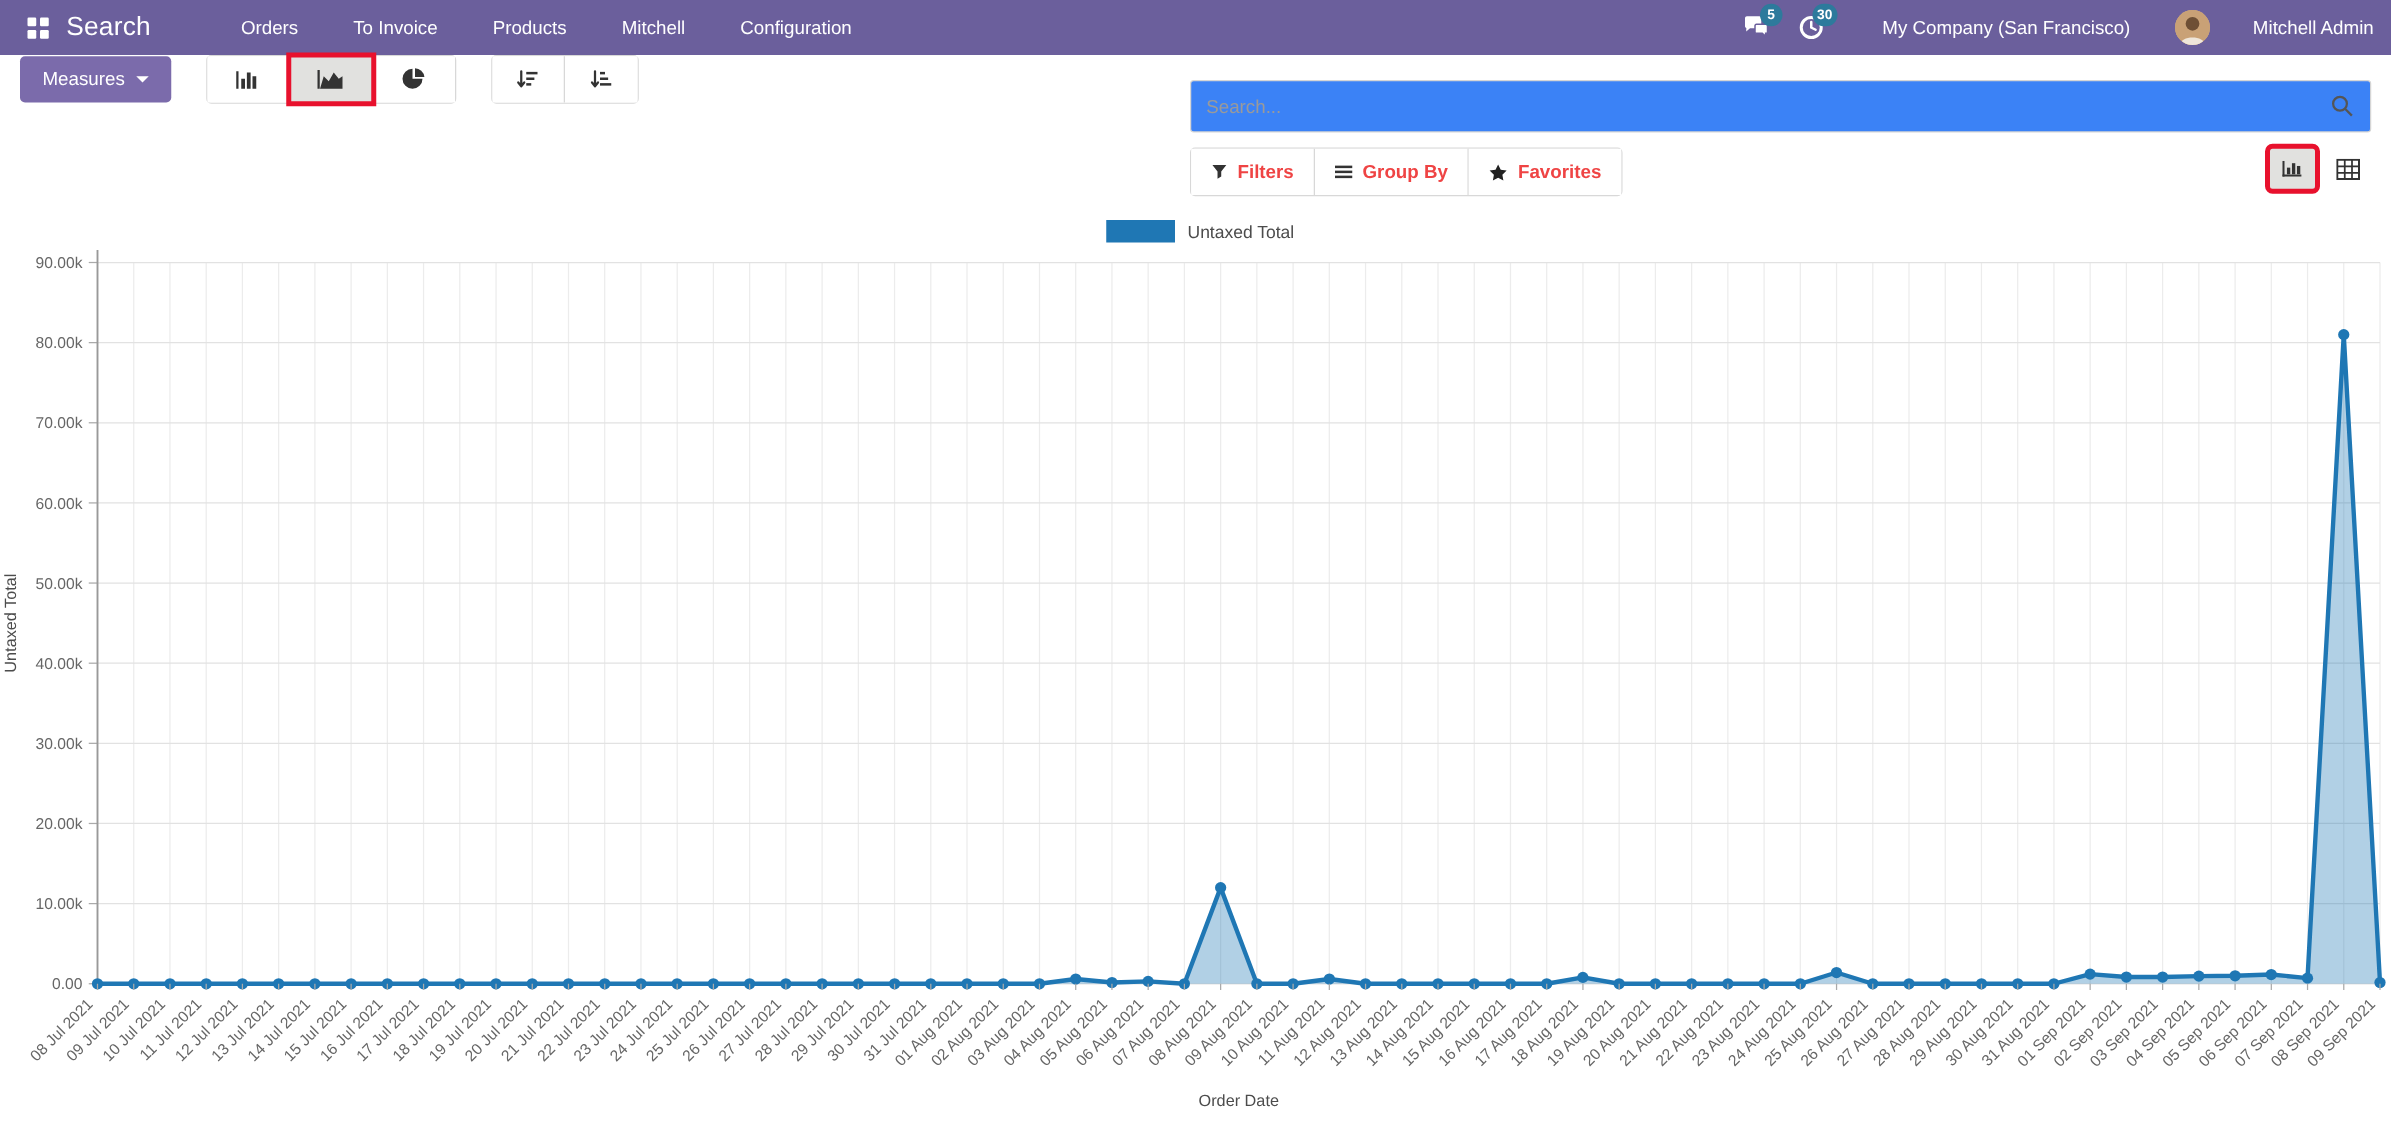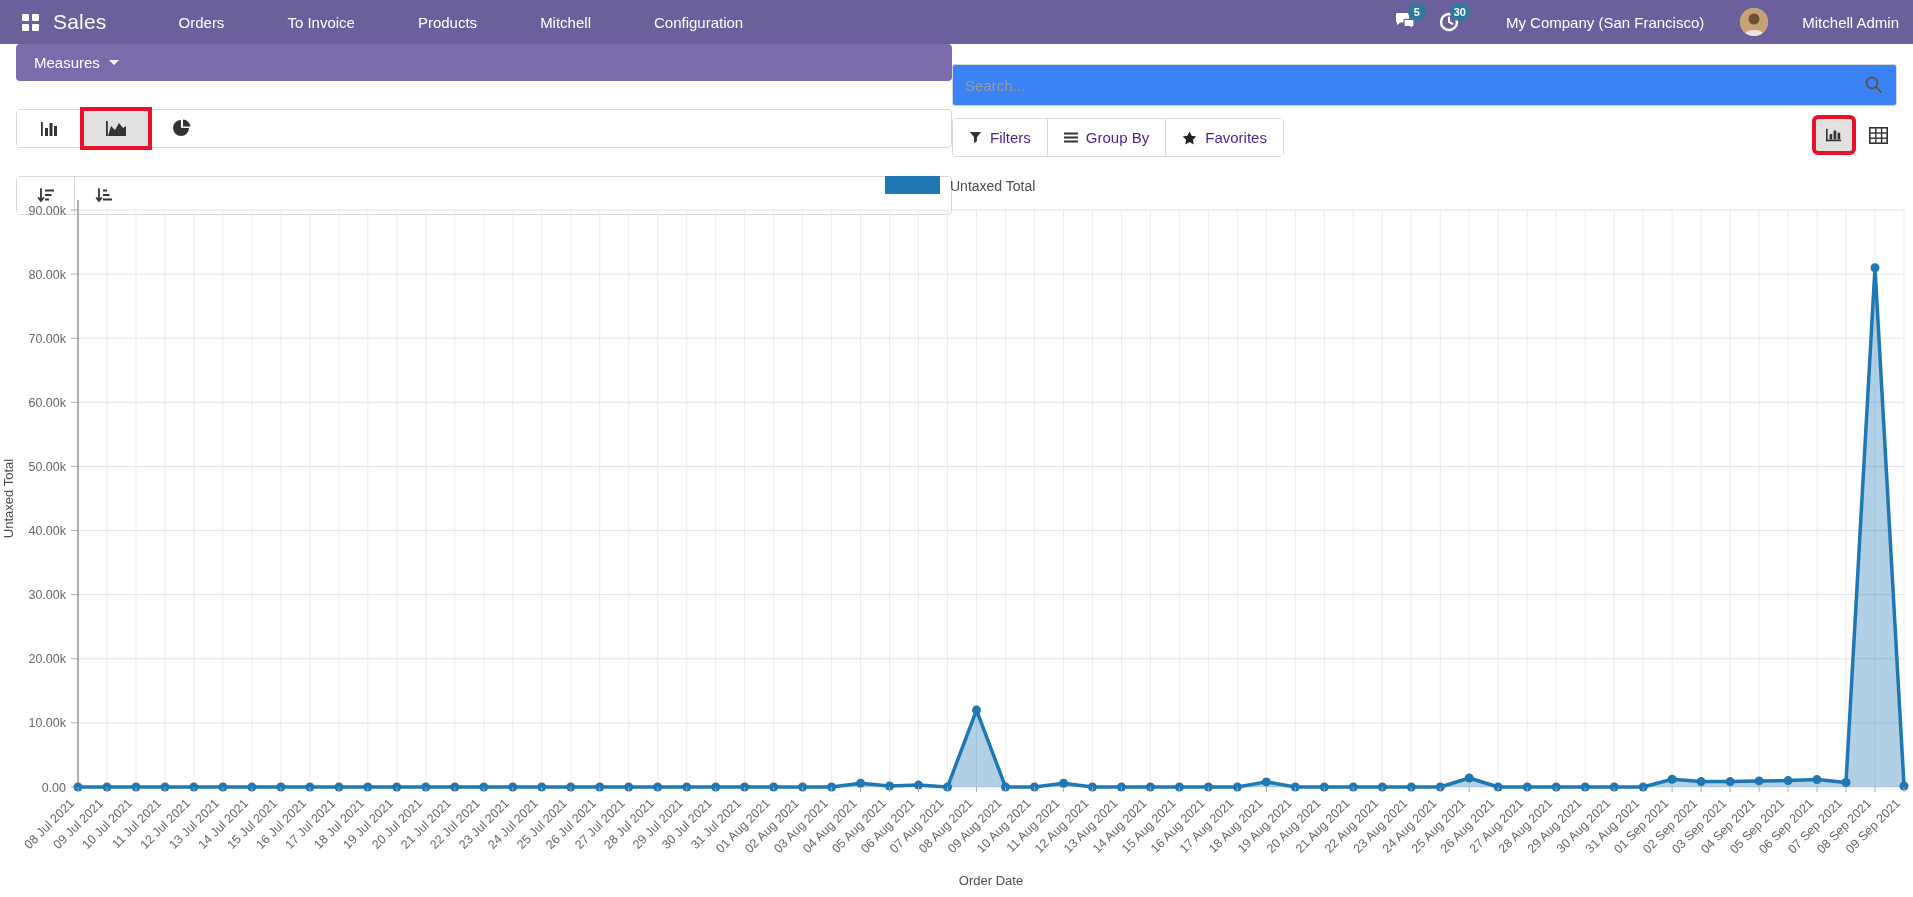--- a/index.html
+++ b/index.html
@@ -6,39 +6,39 @@
   html,body { width:1913px; height:897px; overflow:hidden; background:#fff;
     font-family:"Liberation Sans", sans-serif; }
 
   
   .topnav { height:44px; background:#6b5f9c; display:flex; align-items:center;
     color:#fff; padding:0 14px; }
   .apps-icon { width:17px; height:17px; display:grid;
     grid-template-columns:7px 7px; grid-template-rows:7px 7px; gap:3px; margin:0 14px 0 8px; cursor:pointer;}
   .apps-icon span { background:#fff; border-radius:1px; }
   .brand { font-size:21px; font-weight:500; letter-spacing:.2px; margin-right:50px; }
-  .navitems { display:flex; gap:19px; }
+  .navitems { display:flex; gap:0; }
   .navitem { font-size:15px; padding:12px 22px; cursor:pointer; }
   .nav-right { margin-left:auto; display:flex; align-items:center; gap:10px; }
   .systray-btn { position:relative; width:34px; height:34px; display:flex;
     align-items:center; justify-content:center; cursor:pointer; }
   .badge { position:absolute; top:-2px; right:-4px; min-width:18px; height:18px;
     border-radius:9px; background:#2d7a9c; color:#fff; font-size:11px; font-weight:bold;
     display:flex; align-items:center; justify-content:center; padding:0 4px; }
   .company { font-size:15px; margin:0 26px 0 30px; cursor:pointer; }
   .avatar { width:28px; height:28px; border-radius:50%; overflow:hidden; background:#caa98a;
     display:flex; align-items:flex-end; justify-content:center; }
   .username { font-size:15px; margin-left:24px; cursor:pointer; }
 
   
   .control-panel { display:flex; padding:0 16px; background:#fff; }
   .cp-left { flex:1 1 auto; }
   .cp-right { width:945px; flex:0 0 auto; padding-top:20px; }
   .page-title { font-size:22px; color:#45434e; margin:20px 0 14px 0; }
-  .btn-row { display:flex; gap:28px; margin-bottom:14px;flex-direction:column; }
+  .btn-row { display:flex; align-items:center; gap:28px; margin-bottom:14px; }
   .btn-measures { background:#7b6bab; color:#fff; border:none; border-radius:4px;
     height:37px; padding:0 18px; font-size:15px; cursor:pointer; display:flex;
     align-items:center; gap:9px; font-family:inherit; }
   .caret-down { width:0; height:0; border-left:5px solid transparent;
     border-right:5px solid transparent; border-top:5px solid #fff; }
   .btn-group { display:flex; border:1px solid #d8d8d8; border-radius:4px; background:#fff; }
   .icon-btn { width:66px; height:37px; background:#fff; border:none; cursor:pointer;
     display:flex; align-items:center; justify-content:center; border-right:1px solid #d8d8d8; }
   .btn-group .icon-btn:last-child { border-right:none; }
   .icon-btn.sm { width:58px; }
@@ -48,22 +48,22 @@
   .search-box { position:relative; height:42px; border:1px solid #d5d5d5; border-radius:3px;
     background:#3b82f6; margin-bottom:12px; }
   .search-box input { width:100%; height:100%; border:none; outline:none; font-size:15px;
     padding:0 40px 0 12px; color:#333; font-family:inherit; background:transparent; }
   .search-box input::placeholder { color:#9a9a9a; }
   .search-glass { position:absolute; right:12px; top:10px; cursor:pointer; }
 
   .filter-row { display:flex; align-items:flex-start; justify-content:space-between; }
   .filter-group { display:flex; border:1px solid #d8d8d8; border-radius:4px; background:#fff; }
   .filter-btn { height:37px; padding:0 16px; background:#fff; border:none; cursor:pointer;
-    font-size:15px; color:#4c1d95; display:flex; align-items:center; gap:8px;
-    border-right:1px solid #d8d8d8; font-family:inherit; }
+    font-size:15px; color:#ef4444; display:flex; align-items:center; gap:8px;
+    border-right:1px solid #d8d8d8; font-family:inherit;font-weight:bold; }
   .filter-group .filter-btn:last-child { border-right:none; }
   .view-switcher { display:flex; align-items:center; gap:6px; }
   .vs-btn { width:38px; height:34px; background:#fff; border:none; cursor:pointer;
     display:flex; align-items:center; justify-content:center; border-radius:3px; }
   .vs-btn.active { background:#e1e1df; }
 
   
   .chart-wrap { position:absolute; left:0; top:150px; width:1913px; height:747px; }
   svg text.tick-label { font-size:12.5px; fill:#666; font-family:"Liberation Sans",sans-serif; }
   svg text.axis-title { font-size:13px; fill:#4c4c4c; font-family:"Liberation Sans",sans-serif; }
@@ -72,21 +72,21 @@
 </head>
 <body>
 
 <header class="topnav">
   <span class="apps-icon">
     <span></span>
       <span></span>
       <span></span>
       <span></span>
   </span>
-  <span class="brand">Sales</span>
+  <span class="brand">Search</span>
   <nav class="navitems">
     <span class="navitem">Orders</span>
     <span class="navitem">To Invoice</span>
     <span class="navitem">Products</span>
     <span class="navitem">Mitchell</span>
     <span class="navitem">Configuration</span>
   </nav>
   <div class="nav-right">
     <span class="systray-btn">
       <svg width="22" height="20" viewBox="0 0 22 20">

